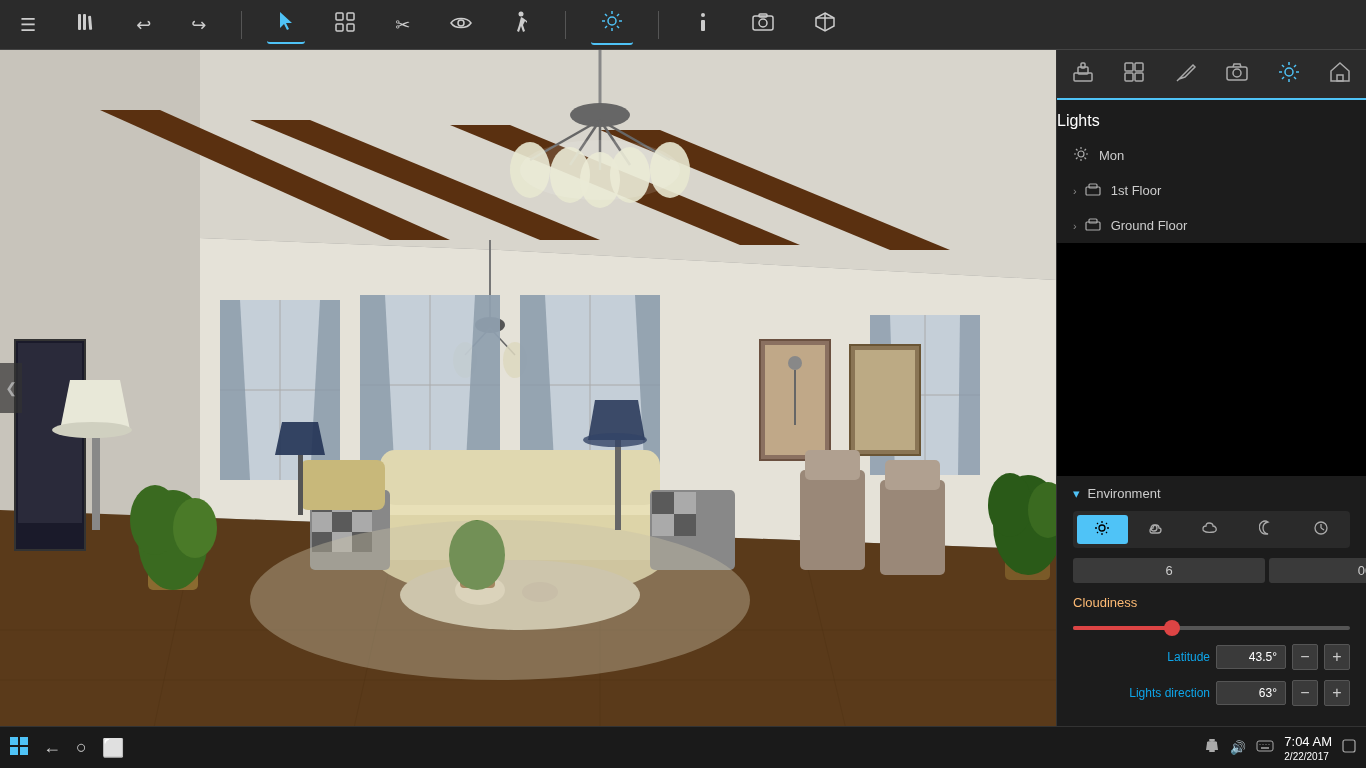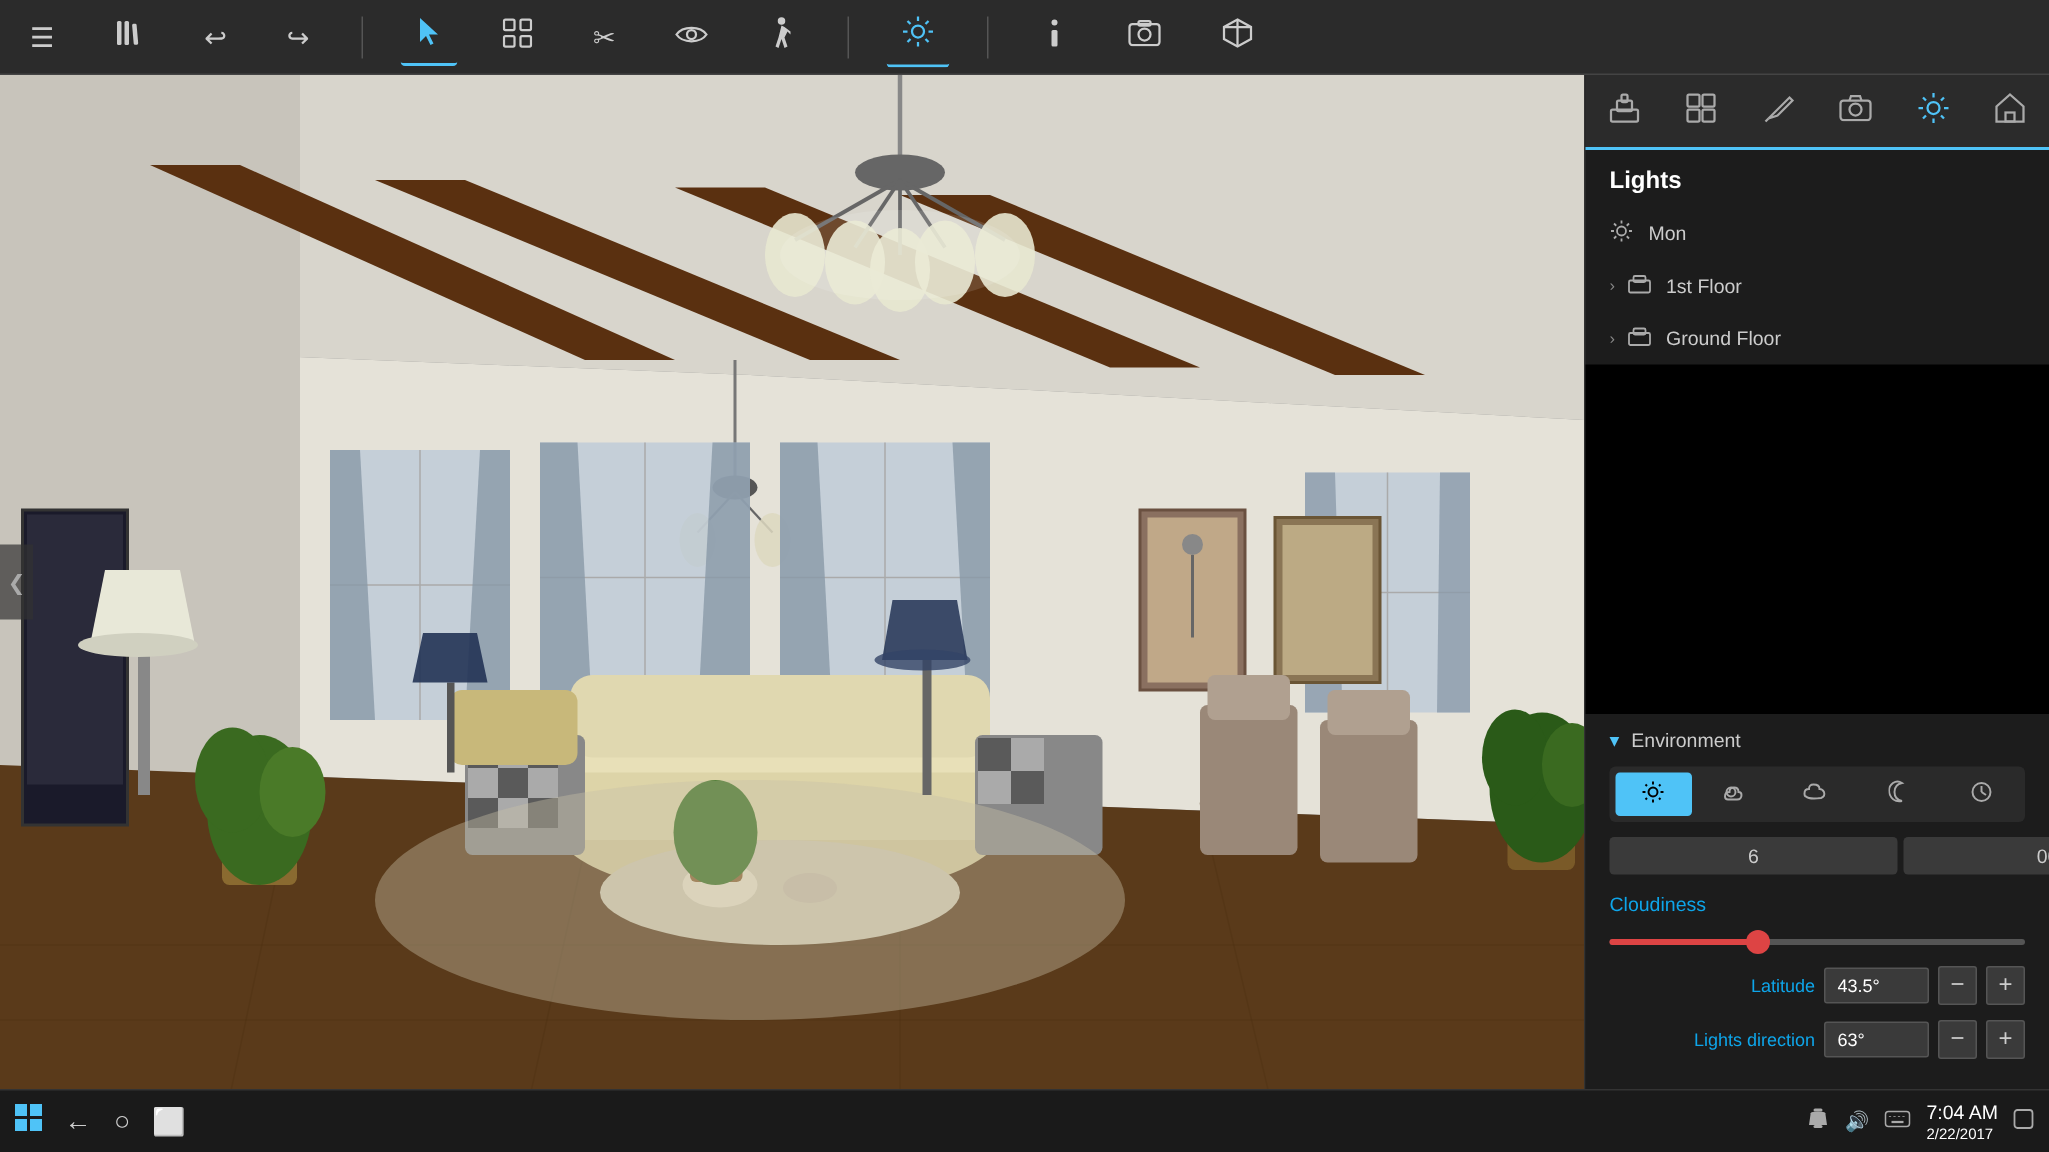--- a/index.html
+++ b/index.html
@@ -116,22 +116,22 @@
     .panel-icon.active { color: #4fc3f7; }
 
     
     .lights-section {
       padding: 0;
       flex-shrink: 0;
     }
     .lights-title {
       color: #fff;
       font-size: 16px;
-      font-weight: 700;
-      padding: 12px 16px 8px;
+      font-weight: 400;
+      padding: 12px 0 8px;
     }
     .light-item {
       display: flex;
       align-items: center;
       padding: 8px 16px;
       color: #ccc;
       font-size: 13px;
       cursor: pointer;
     }
     .light-item .icon { margin-right: 10px; font-size: 14px; color: #aaa; }
@@ -191,21 +191,21 @@
       color: #ccc;
       border: none;
       padding: 5px 8px;
       font-size: 13px;
       text-align: center;
       border-radius: 3px;
       flex: 1;
     }
 
     .cloudiness-label {
-      color: #0ea5e9;
+      color: #fdba74;
       font-size: 13px;
       margin-bottom: 16px;
     }
     .slider-row {
       margin-bottom: 14px;
     }
     .slider-track {
       width: 100%;
       height: 4px;
       background: #555;
@@ -242,21 +242,21 @@
       flex: 1;
       text-align: right;
     }
     .param-value {
       background: #3a3a3a;
       color: #fff;
       border: 1px solid #555;
       padding: 4px 8px;
       font-size: 12px;
       width: 70px;
-      text-align: left;
+      text-align: right;
       border-radius: 2px;
     }
     .param-btn {
       background: #3a3a3a;
       color: #ccc;
       border: 1px solid #555;
       width: 26px;
       height: 26px;
       font-size: 16px;
       cursor: pointer;

